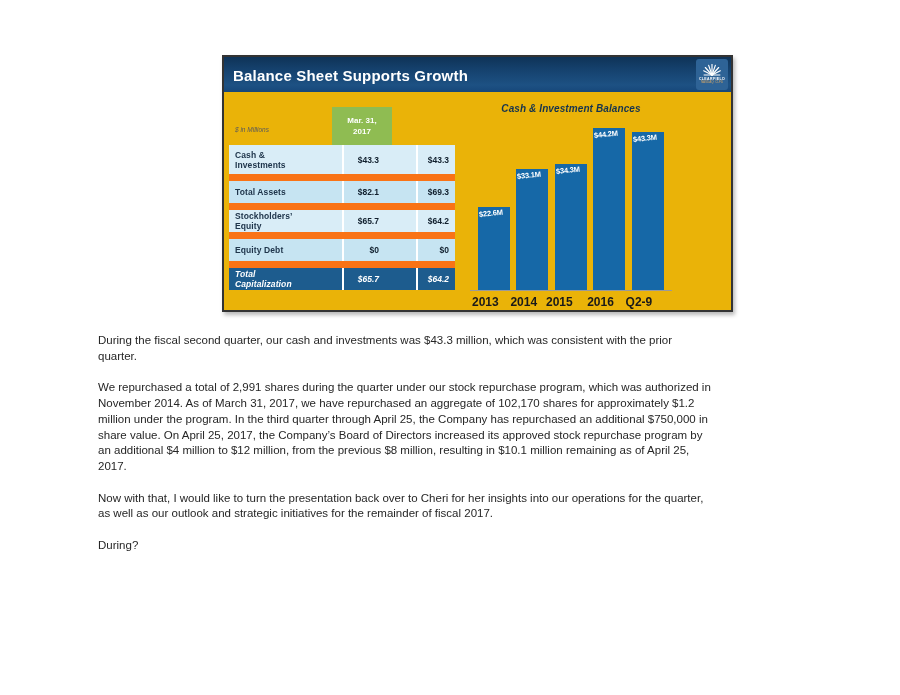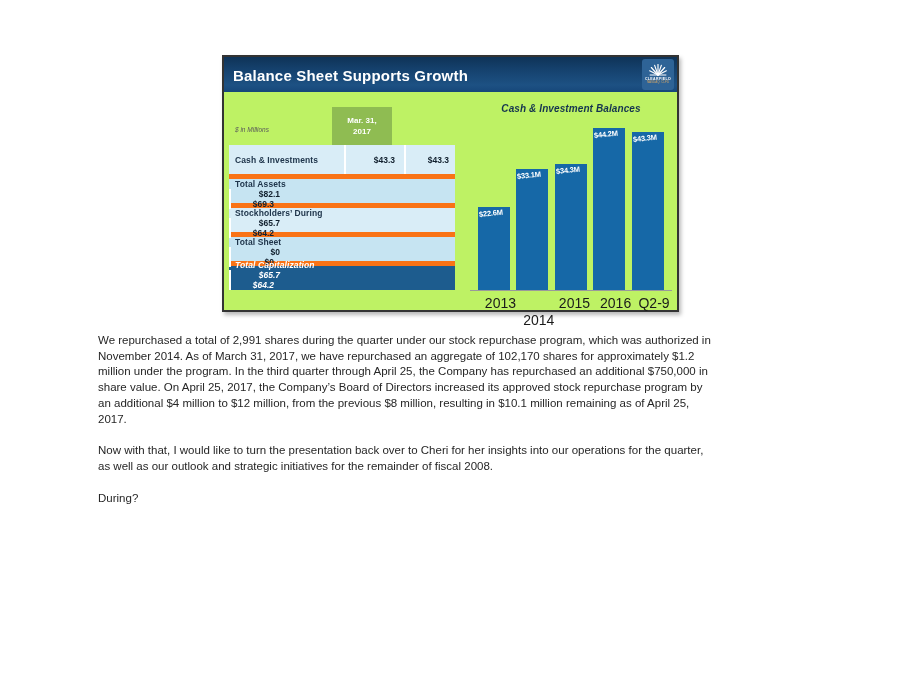--- a/index.html
+++ b/index.html
@@ -4,22 +4,22 @@
 <style>
   * { margin:0; padding:0; box-sizing:border-box; }
   html,body { background:#fff; }
   body {
     width:900px; height:695px; position:relative; overflow:hidden;
     font-family:"Liberation Sans", sans-serif; color:#262626;
   }
 
   
   .slide {
-    position:absolute; left:222px; top:55px; width:457px; height:257px;
-    background:#bef264; border:2px solid #333;
+    position:absolute; left:222px; top:55px; width:511px; height:257px;
+    background:#eab308; border:2px solid #333;
     box-shadow:2px 3px 4px rgba(0,0,0,.28);
   }
   .slide-header {
     position:absolute; left:0; top:0; right:0; height:35px;
     background:linear-gradient(180deg,#0f3357 0%, #15416d 35%, #1d5183 80%, #16477a 100%);
   }
   .slide-title {
     position:absolute; left:9px; top:50%; transform:translateY(-50%);
     color:#fff; font-weight:bold; font-size:15px; letter-spacing:.2px; white-space:nowrap;
   }
@@ -39,30 +39,30 @@
   .col-heads { position:absolute; left:108px; top:50px; display:flex;flex-direction:column; }
   .col-head {
     height:38px; background:#8fbc52; color:#fff; font-weight:bold; font-size:8px;
     text-align:center; white-space:pre-line; line-height:11px; padding-top:8px;
   }
   .col-head.c1 { width:60px; }
   .col-head.c2 { width:49px; margin-left:10px; }
 
   .fin-table { position:absolute; left:5px; top:88px; width:226px; }
   .trow { display:flex; height:29px; align-items:stretch; }
-  .trow + .trow { border-top:5px solid #f97316;flex-direction:column; }
+  .trow + .trow { border-top:7px solid #f97316; }
   .trow:nth-child(odd)  { background:#d9edf7; }
   .trow:nth-child(even) { background:#c6e4f2; }
   .cl {
     width:115px; display:flex; align-items:center; padding-left:6px;
     font-weight:bold; font-size:8.5px; color:#20364c; letter-spacing:.1px;
   }
   .cv {
     display:flex; align-items:center; justify-content:flex-end;
-    border-left:2px solid #fff; font-weight:bold; font-size:8.5px; color:#101f2d;
+    border-left:2px solid #fff; font-weight:bold; font-size:8.5px; color:#101f2d;margin-left:28px;
   }
   .cv.v1 { width:60px; padding-right:9px; }
   .cv.v2 { width:51px; padding-right:6px; }
   .trow.total { background:#1d5c8e;justify-content:flex-end; }
   .trow.total .cl, .trow.total .cv { color:#fff; font-style:italic; }
 
   
   .chart-title {
     position:absolute; left:246px; top:46px; width:202px; text-align:center;
     font-weight:bold; font-style:italic; font-size:10px; color:#14334f; letter-spacing:.1px;
@@ -71,21 +71,21 @@
     position:absolute; left:246px; top:60px; width:202px; height:174px;
     border-bottom:1px solid #9a9a9a;
   }
   .bar { position:absolute; bottom:0; width:32px; }
   .bar-label {
     position:absolute; top:3px; left:1px; color:#fff; font-weight:bold; font-size:7.5px;
     white-space:nowrap; transform:rotate(-6deg); transform-origin:left center; letter-spacing:-.2px;
   }
   .axis-labels { position:absolute; left:246px; top:238px; width:202px; height:12px; }
   .x-tick {
-    position:absolute; width:44px; text-align:right; font-weight:normal; font-size:14px; color:#1a1a1a;
+    position:absolute; width:44px; text-align:left; font-weight:bold; font-size:12px; color:#1a1a1a;
   }
 
   
   .transcript { position:absolute; left:98px; top:333px; width:715px; }
   .transcript p {
     font-size:11.5px; line-height:15.7px; color:#262626;
     white-space:pre-line; margin:0 0 16px 0;
   }
 </style>
 </head>
@@ -131,26 +131,26 @@
           <div class="cl">Cash &amp; Investments</div>
           <div class="cv v1">$43.3</div>
           <div class="cv v2">$43.3</div>
         </div>
         <div class="trow">
           <div class="cl">Total Assets</div>
           <div class="cv v1">$82.1</div>
           <div class="cv v2">$69.3</div>
         </div>
         <div class="trow">
-          <div class="cl">Stockholders’ During</div>
+          <div class="cl">Stockholders’ Equity</div>
           <div class="cv v1">$65.7</div>
           <div class="cv v2">$64.2</div>
         </div>
         <div class="trow">
-          <div class="cl">Total Sheet</div>
+          <div class="cl">Equity Debt</div>
           <div class="cv v1">$0</div>
           <div class="cv v2">$0</div>
         </div>
         <div class="trow total">
           <div class="cl">Total Capitalization</div>
           <div class="cv v1">$65.7</div>
           <div class="cv v2">$64.2</div>
         </div>
       </div>
 
@@ -167,33 +167,35 @@
         </div>
         <div class="bar" style="left: 123.2px; width: 32px; height: 162px; background: rgb(22, 104, 167);">
           <span class="bar-label">$44.2M</span>
         </div>
         <div class="bar" style="left: 161.6px; width: 32px; height: 158px; background: rgb(22, 104, 167);">
           <span class="bar-label">$43.3M</span>
         </div>
       </div>
     <div class="axis-labels">
         <span class="x-tick" style="left: 2px;">2013</span>
-        <span class="x-tick" style="left: 40.4px; margin-top: 17px;">2014</span>
+        <span class="x-tick" style="left: 40.4px;">2014</span>
         <span class="x-tick" style="left: 76px;">2015</span>
         <span class="x-tick" style="left: 117.2px;">2016</span>
         <span class="x-tick" style="left: 155.6px;">Q2-9</span>
       </div>
 
   </div>
 
   <div class="transcript">
+    <p>During the fiscal second quarter, our cash and investments was $43.3 million, which was consistent with the prior
+quarter.</p>
     <p>We repurchased a total of 2,991 shares during the quarter under our stock repurchase program, which was authorized in
 November 2014. As of March 31, 2017, we have repurchased an aggregate of 102,170 shares for approximately $1.2
 million under the program. In the third quarter through April 25, the Company has repurchased an additional $750,000 in
 share value. On April 25, 2017, the Company’s Board of Directors increased its approved stock repurchase program by
 an additional $4 million to $12 million, from the previous $8 million, resulting in $10.1 million remaining as of April 25,
 2017.</p>
     <p>Now with that, I would like to turn the presentation back over to Cheri for her insights into our operations for the quarter,
-as well as our outlook and strategic initiatives for the remainder of fiscal 2008.</p>
+as well as our outlook and strategic initiatives for the remainder of fiscal 2017.</p>
     <p>During?</p>
   </div>
 
 </div>
 
 </body></html>

